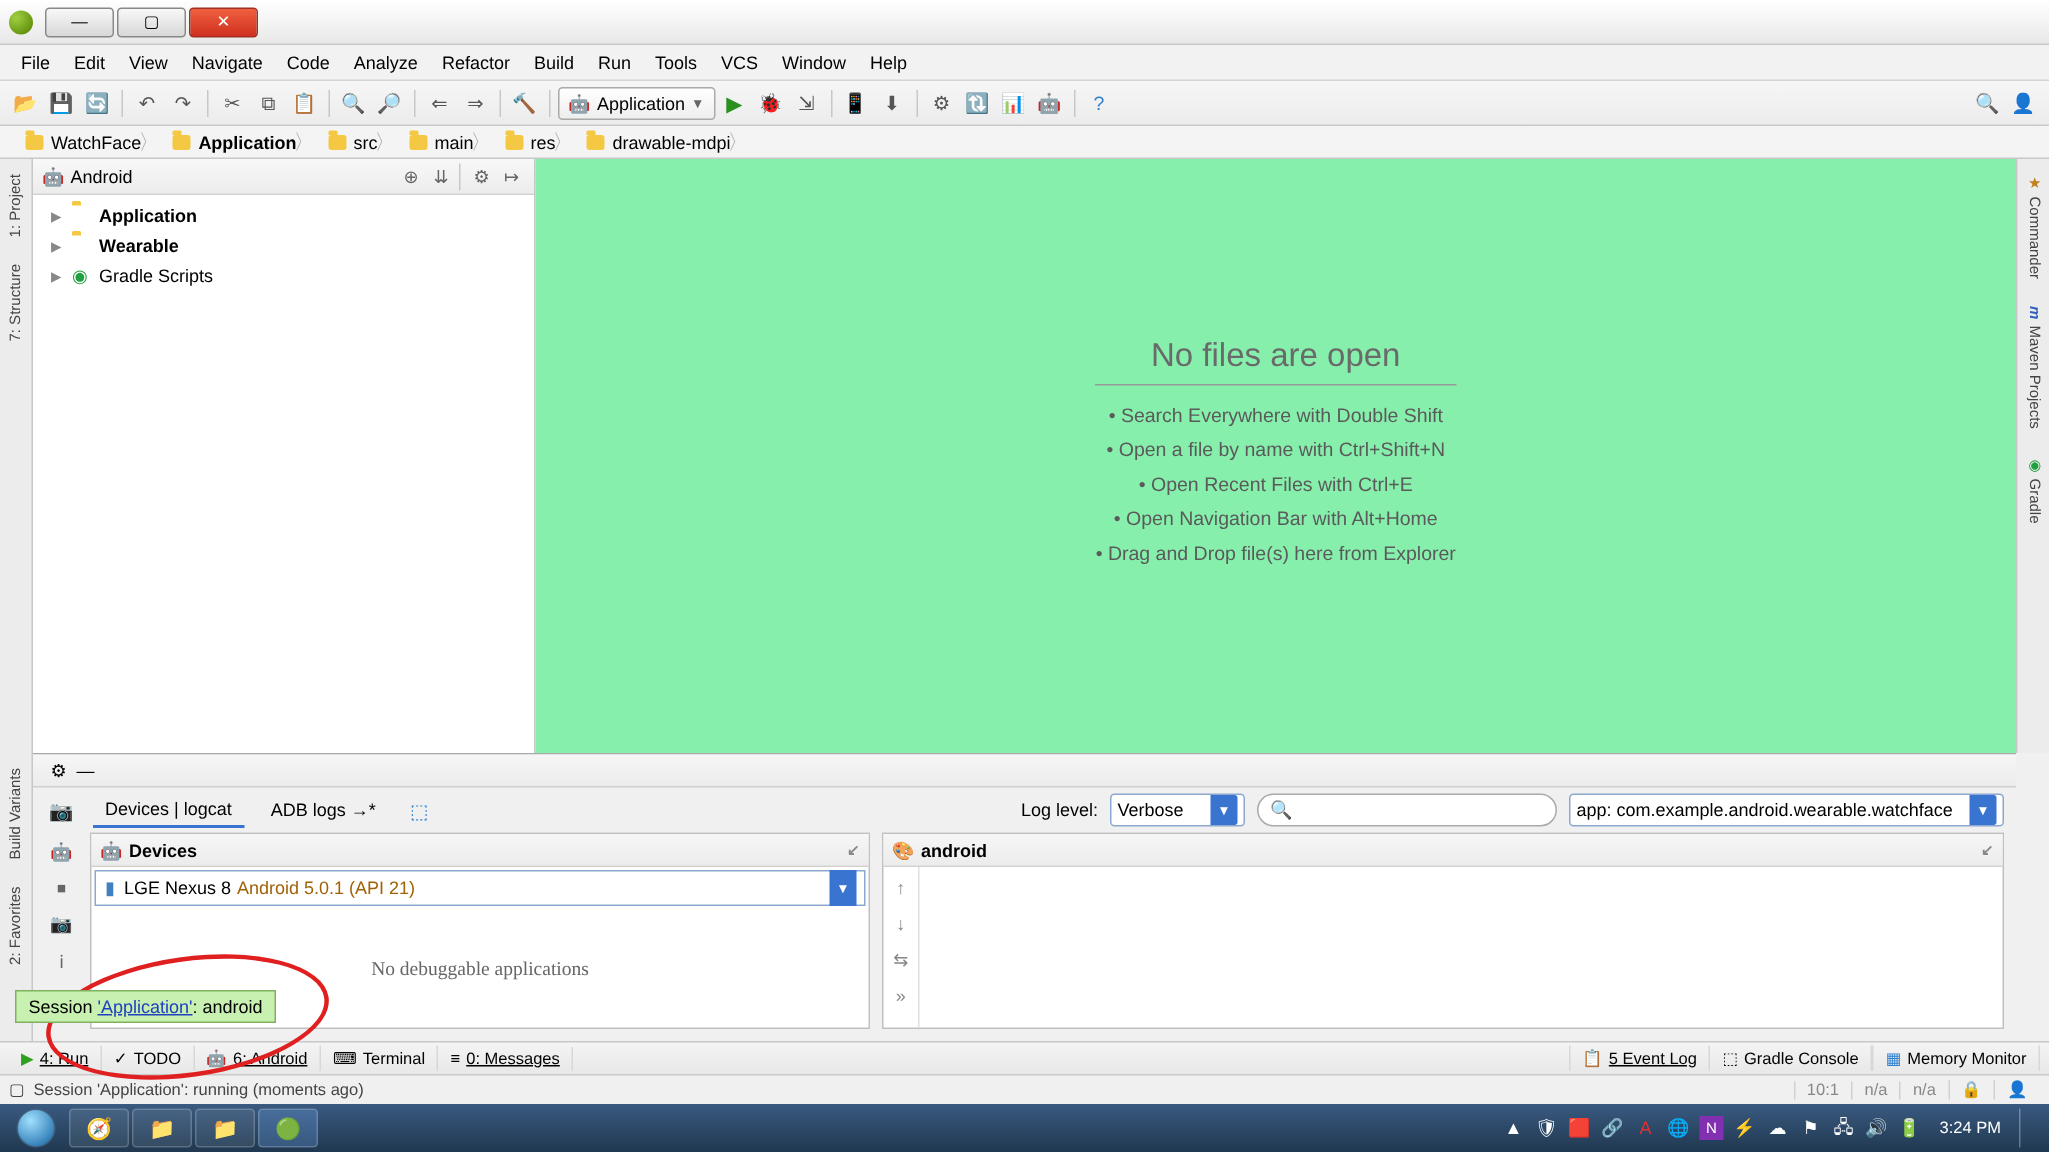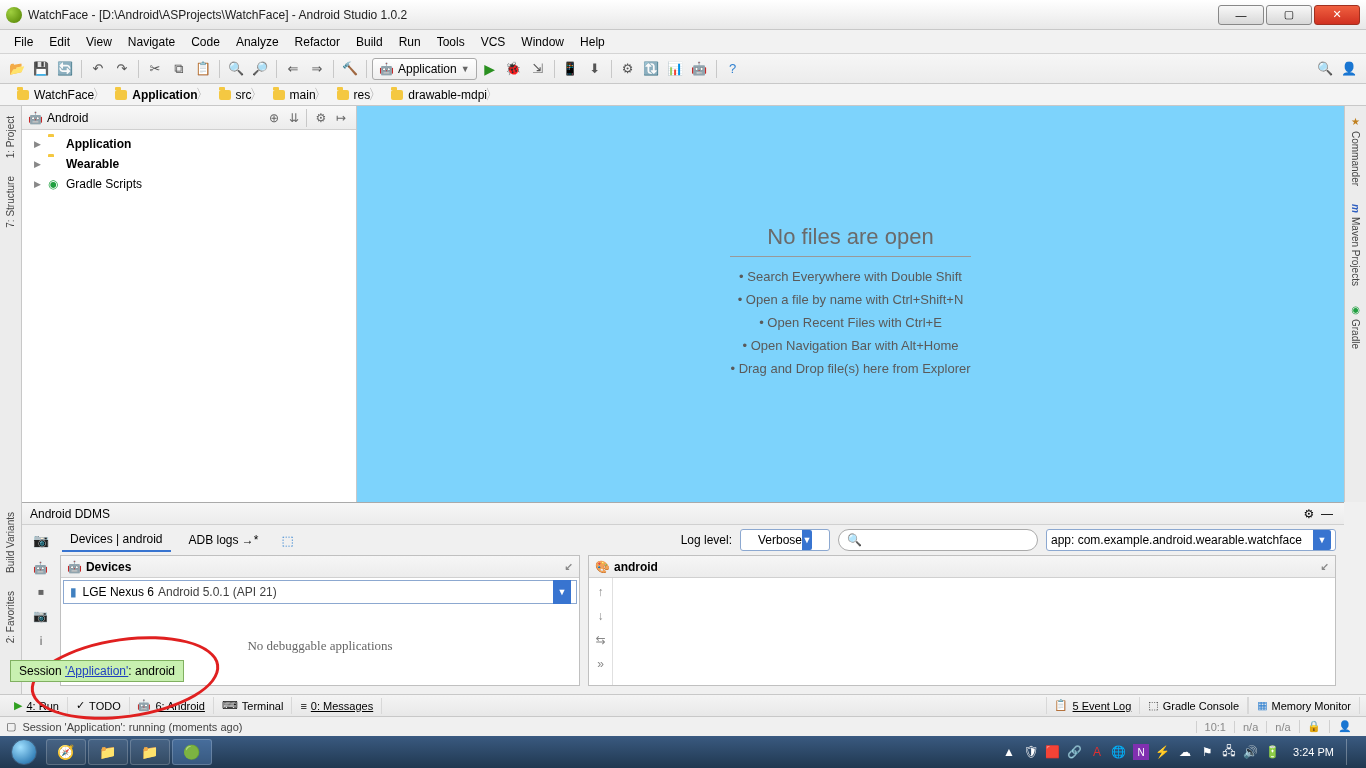--- a/index.html
+++ b/index.html
@@ -45,36 +45,36 @@
 .project-panel { width: 335px; background: #fff; border-right: 1px solid #c8c8c8; display: flex; flex-direction: column; }
 .panel-header { height: 24px; background: linear-gradient(#f8f8f8,#ececec); border-bottom: 1px solid #d0d0d0; display: flex; align-items: center; padding: 0 6px; font-size: 12px; }
 .panel-header .sel { display: flex; align-items: center; gap: 4px; flex: 1; cursor: pointer; }
 .panel-header .small-btn { width: 18px; height: 18px; display: flex; align-items: center; justify-content: center; font-size: 12px; color: #666; cursor: pointer; margin-left: 2px; }
 .tree { flex: 1; padding: 4px 6px; font-size: 12px; overflow: auto; }
 .tree-row { display: flex; align-items: center; height: 20px; gap: 4px; cursor: pointer; padding-left: 6px; }
 .tree-row .tri { width: 10px; color: #888; font-size: 9px; }
 .tree-row .nicon { width: 14px; height: 14px; display: inline-block; }
 
 
-.editor-area { flex: 1; background: #7dd3fc; display: flex; align-items: center; justify-content: center; position: relative; }
+.editor-area { flex: 1; background: #86efac; display: flex; align-items: center; justify-content: center; position: relative; }
 .empty-msg { text-align: left; color: #5a5a5a; }
 .empty-msg .heading { font-size: 22px; color: #6a6a6a; border-bottom: 1px solid #999; padding-bottom: 6px; margin-bottom: 12px; text-align: center; }
 .empty-msg .hint { font-size: 13px; margin: 8px 0; text-align: center; }
 
 
 .ddms { border-top: 1px solid #aaa; background: #f0f0f0; height: 192px; display: flex; flex-direction: column; }
 .ddms-header { height: 22px; display: flex; align-items: center; padding: 0 8px; font-size: 12px; border-bottom: 1px solid #d0d0d0; background: linear-gradient(#f6f6f6,#ececec); }
 .ddms-header .title { flex: 1; }
 .ddms-tabs { height: 30px; display: flex; align-items: center; padding: 0 8px; gap: 10px; font-size: 12px; }
 .ddms-tabs .left-side { display: flex; align-items: center; gap: 10px; }
 .ddms-tabs .tab { padding: 4px 8px; cursor: pointer; }
 .ddms-tabs .tab.active { border-bottom: 2px solid #3874d0; }
 .ddms-tabs .right-side { margin-left: auto; display: flex; align-items: center; gap: 8px; }
 .log-select, .filter-select { height: 22px; border: 1px solid #8ca8d0; border-radius: 3px; background: #fff; font-size: 12px; display: flex; align-items: center; }
-.log-select { width: 90px; padding: 0 17px; }
+.log-select { width: 90px; padding: 0 4px; }
 .search-box { width: 200px; height: 22px; border: 1px solid #aaa; border-radius: 11px; background: #fff; display: flex; align-items: center; padding: 0 8px; font-size: 12px; color: #888; }
 .filter-select { width: 290px; padding: 0 4px; }
 .select-arrow { width: 18px; height: 100%; background: #3874d0; color: #fff; display: flex; align-items: center; justify-content: center; font-size: 9px; margin-left: auto; border-radius: 0 2px 2px 0; }
 
 .ddms-body { flex: 1; display: flex; padding: 0 8px 8px 8px; gap: 8px; }
 .ddms-left-col { width: 22px; display: flex; flex-direction: column; gap: 6px; align-items: center; padding-top: 4px; }
 .ddms-left-col .lbtn { width: 18px; height: 18px; display: flex; align-items: center; justify-content: center; font-size: 12px; color: #666; cursor: pointer; }
 .devices-pane { flex: 0 0 520px; border: 1px solid #c0c0c0; background: #fff; display: flex; flex-direction: column; }
 .pane-head { height: 22px; background: linear-gradient(#f6f6f6,#ececec); border-bottom: 1px solid #d0d0d0; display: flex; align-items: center; padding: 0 6px; font-size: 12px; font-weight: bold; }
 .pane-head .spacer { flex: 1; }
@@ -115,21 +115,20 @@
 .tray .uparrow { cursor: pointer; }
 .tray .clock { text-align: right; line-height: 1; padding: 0 6px; }
 
 .icon-android { color: #80b020; }
 </style>
 </head>
 <body>
 
 <div class="titlebar">
   <span class="app-icon"></span>
-  <span class="title">WatchFace - [D:\Android\ASProjects\WatchFace] - Android Studio 1.0.2</span>
   <div class="winbtns">
     <div class="winbtn">—</div>
     <div class="winbtn">▢</div>
     <div class="winbtn close">✕</div>
   </div>
 </div>
 
 <div class="menubar">
   <span class="menu"><span>File</span></span>
   <span class="menu"><span>Edit</span></span>
@@ -296,28 +295,27 @@
   </div>
 </div>
 
 <div style="position:absolute; left:0; top:502px; width:22px; height:192px; background:#ececec; border-right:1px solid #c8c8c8; display:flex; flex-direction:column; align-items:center; gap:10px; padding-top:6px; font-size:10px;">
   <div class="vtab" style="writing-mode:vertical-rl; transform:rotate(180deg); padding:4px 2px; cursor:pointer; color:#444;"><span>Build Variants</span></div>
   <div class="vtab" style="writing-mode:vertical-rl; transform:rotate(180deg); padding:4px 2px; cursor:pointer; color:#444;"><span>2: Favorites</span></div>
 </div>
 
 <div class="ddms" style="margin-left:22px; margin-right:22px;">
   <div class="ddms-header">
-    <span class="title">Android DDMS</span>
     <span class="small-btn" style="width:18px;display:inline-flex;justify-content:center;">⚙</span>
     <span class="small-btn" style="width:18px;display:inline-flex;justify-content:center;">—</span>
   </div>
   <div class="ddms-tabs">
     <div class="left-side">
       <span class="tbtn">📷</span>
-      <span class="tab active"><span>Devices | android</span></span>
+      <span class="tab active"><span>Devices | logcat</span></span>
       <span class="tab"><span>ADB logs</span> →*</span>
       <span class="tbtn" style="color:#3080d0;">⬚</span>
     </div>
     <div class="right-side">
       <span>Log level:</span>
       <div class="log-select">
         <span>Verbose</span>
         <span class="select-arrow">▼</span>
       </div>
       <div class="search-box">
@@ -339,22 +337,22 @@
     </div>
     <div class="devices-pane">
       <div class="pane-head">
         <span class="icon-android" style="margin-right:4px;">🤖</span>
         <span>Devices</span>
         <span class="spacer"></span>
         <span class="pull">↙</span>
       </div>
       <div class="device-row">
         <span style="margin-right:6px;color:#4080c0;">▮</span>
-        <span>LGE Nexus 6</span>
-        <span style="color:#404040;margin-left:4px;">Android 5.0.1 (API 21)</span>
+        <span>LGE Nexus 8</span>
+        <span style="color:#a16207;margin-left:4px;">Android 5.0.1 (API 21)</span>
         <span class="arrow-blue">▼</span>
       </div>
       <div class="no-debug">No debuggable applications</div>
     </div>
     <div class="logcat-pane">
       <div style="flex:1;display:flex;flex-direction:column;">
         <div class="pane-head">
           <span style="margin-right:4px;">🎨</span>
           <span>android</span>
           <span class="spacer"></span>

